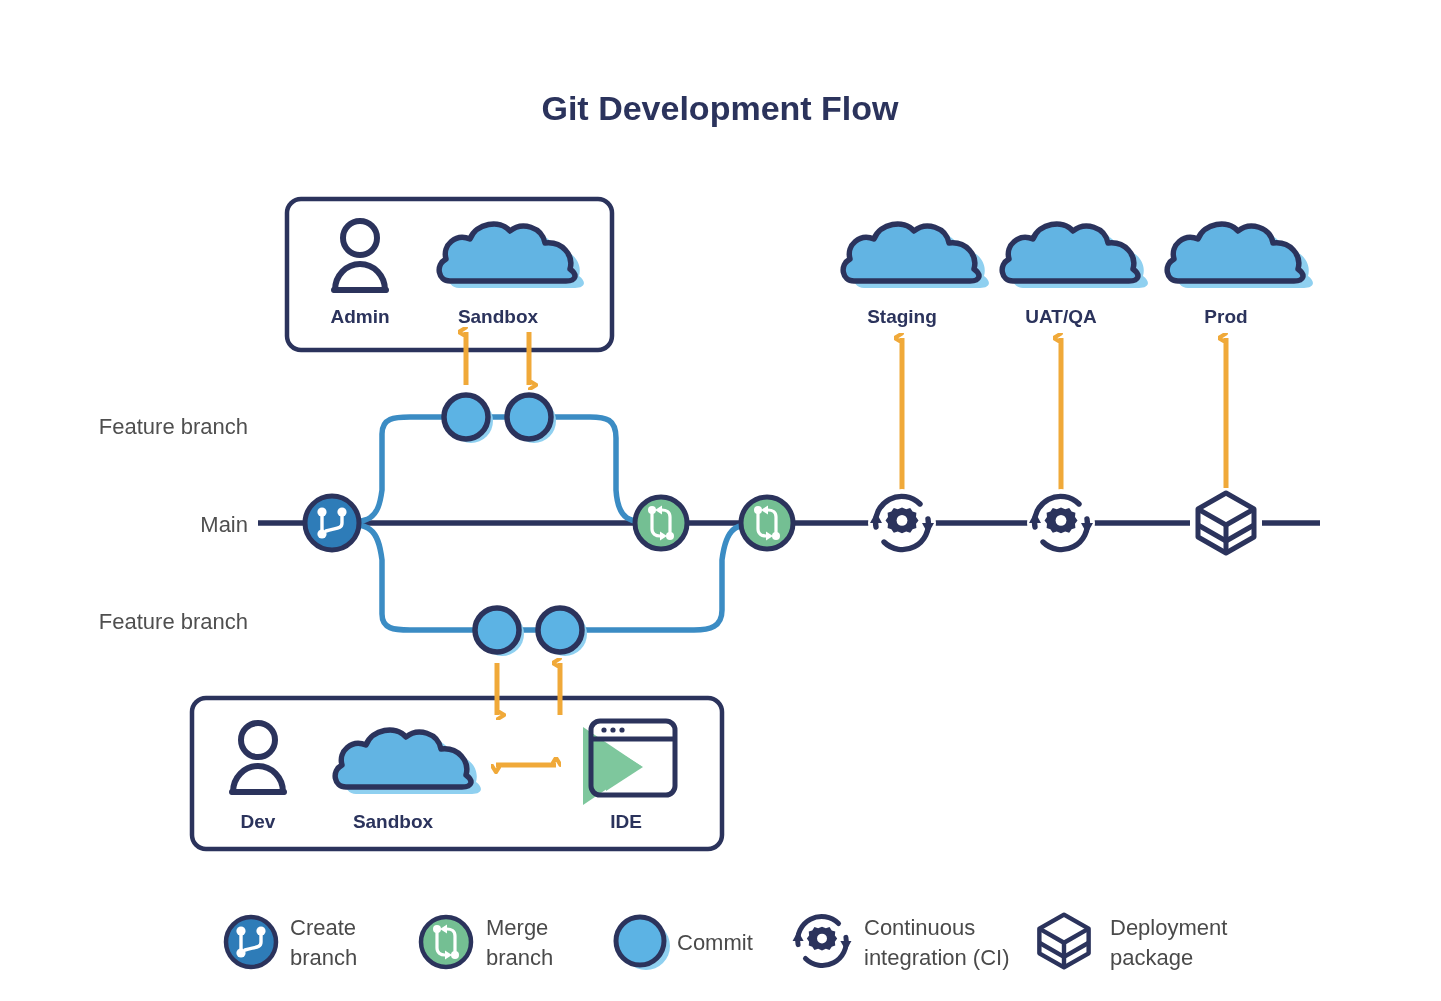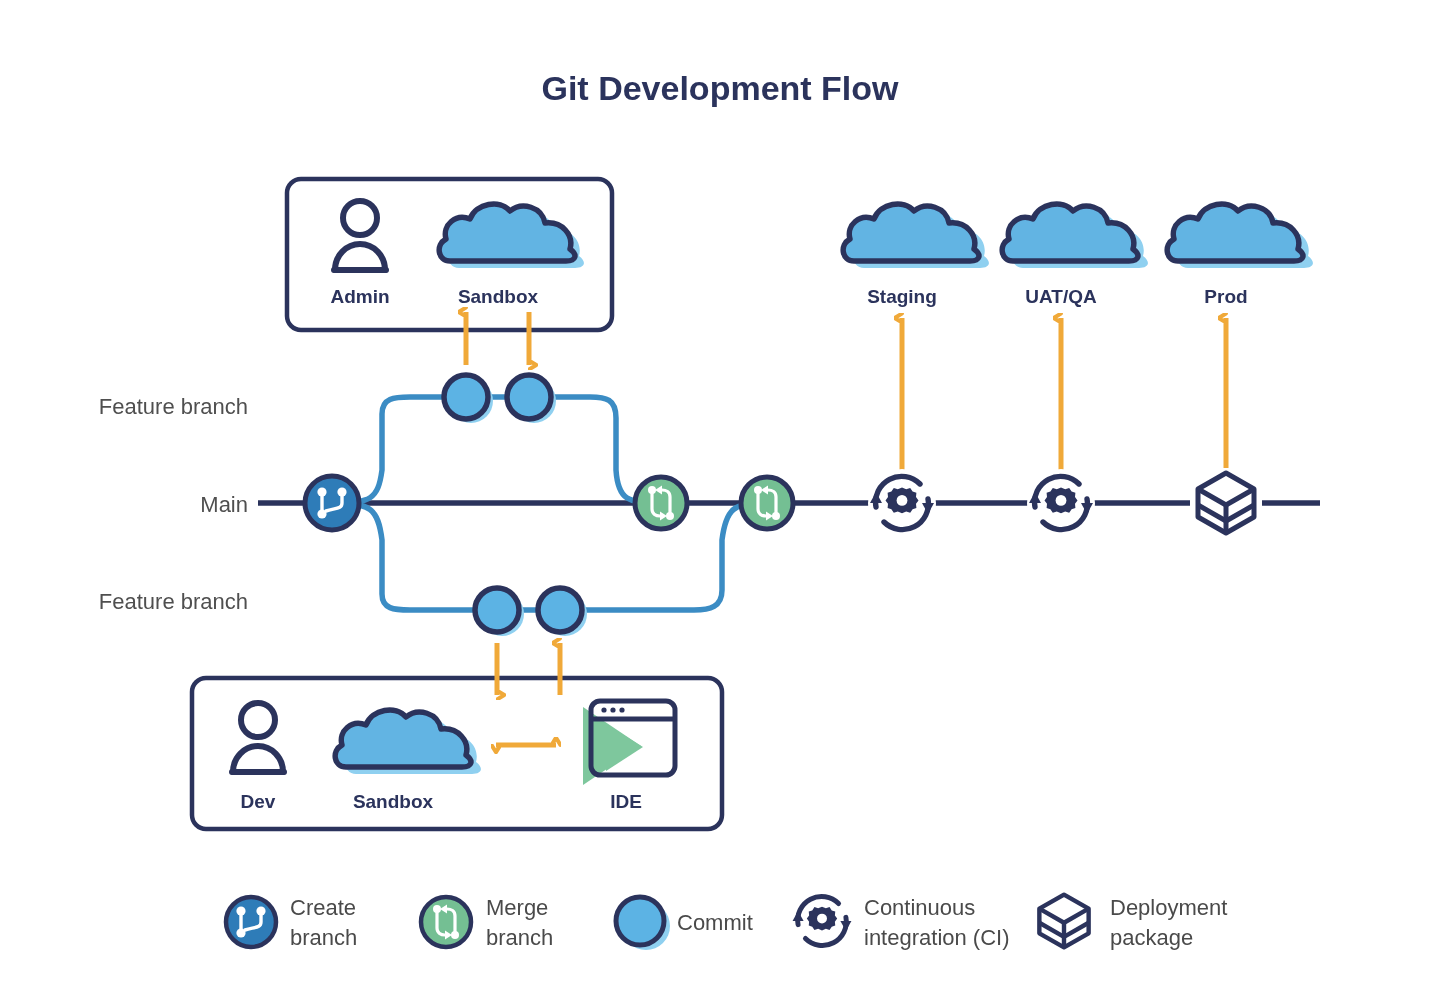--- a/index.html
+++ b/index.html
@@ -11,20 +11,21 @@
     width: 1441px;
     height: 1001px;
     font-family: "Liberation Sans", sans-serif;
     overflow: hidden;
     position: relative;
   }
   #stage {
     position: relative;
     width: 1441px;
     height: 932px;
+    margin-top: 20px;
   }
   #diagram {
     position: absolute;
     left: 0;
     top: 0;
     width: 1441px;
     height: 1001px;
   }
   .ttl {
     font-weight: bold;

